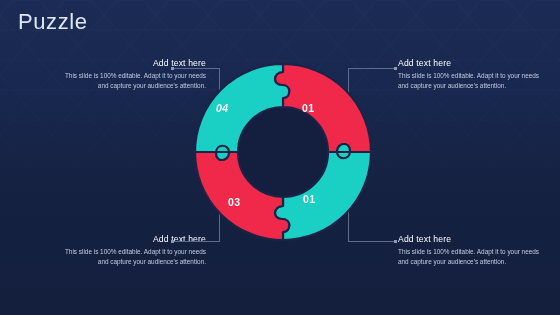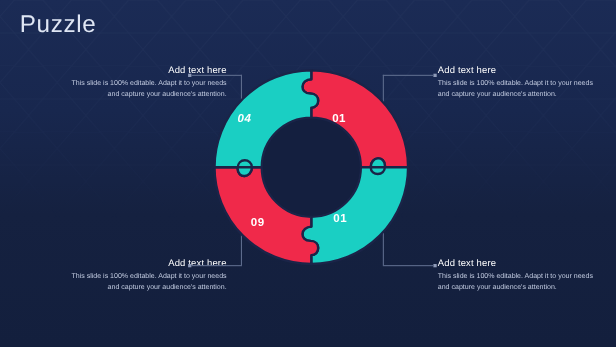--- a/index.html
+++ b/index.html
@@ -202,17 +202,17 @@
                C 98 40 99 27 89 27
                C 79 27 80 14 90 14
                L 90 6
                A 88 88 0 0 0 2 94 Z"></path>
 
       <circle cx="90" cy="94" r="44" fill="#141f3f"></circle>
     </svg>
 
     <span class="pnum" id="num-01">01</span>
     <span class="pnum" id="num-02">01</span>
-    <span class="pnum" id="num-03">09</span>
+    <span class="pnum" id="num-03">03</span>
     <span class="pnum" id="num-04">04</span>
   </div>
 
 </div>
 
 </body></html>

